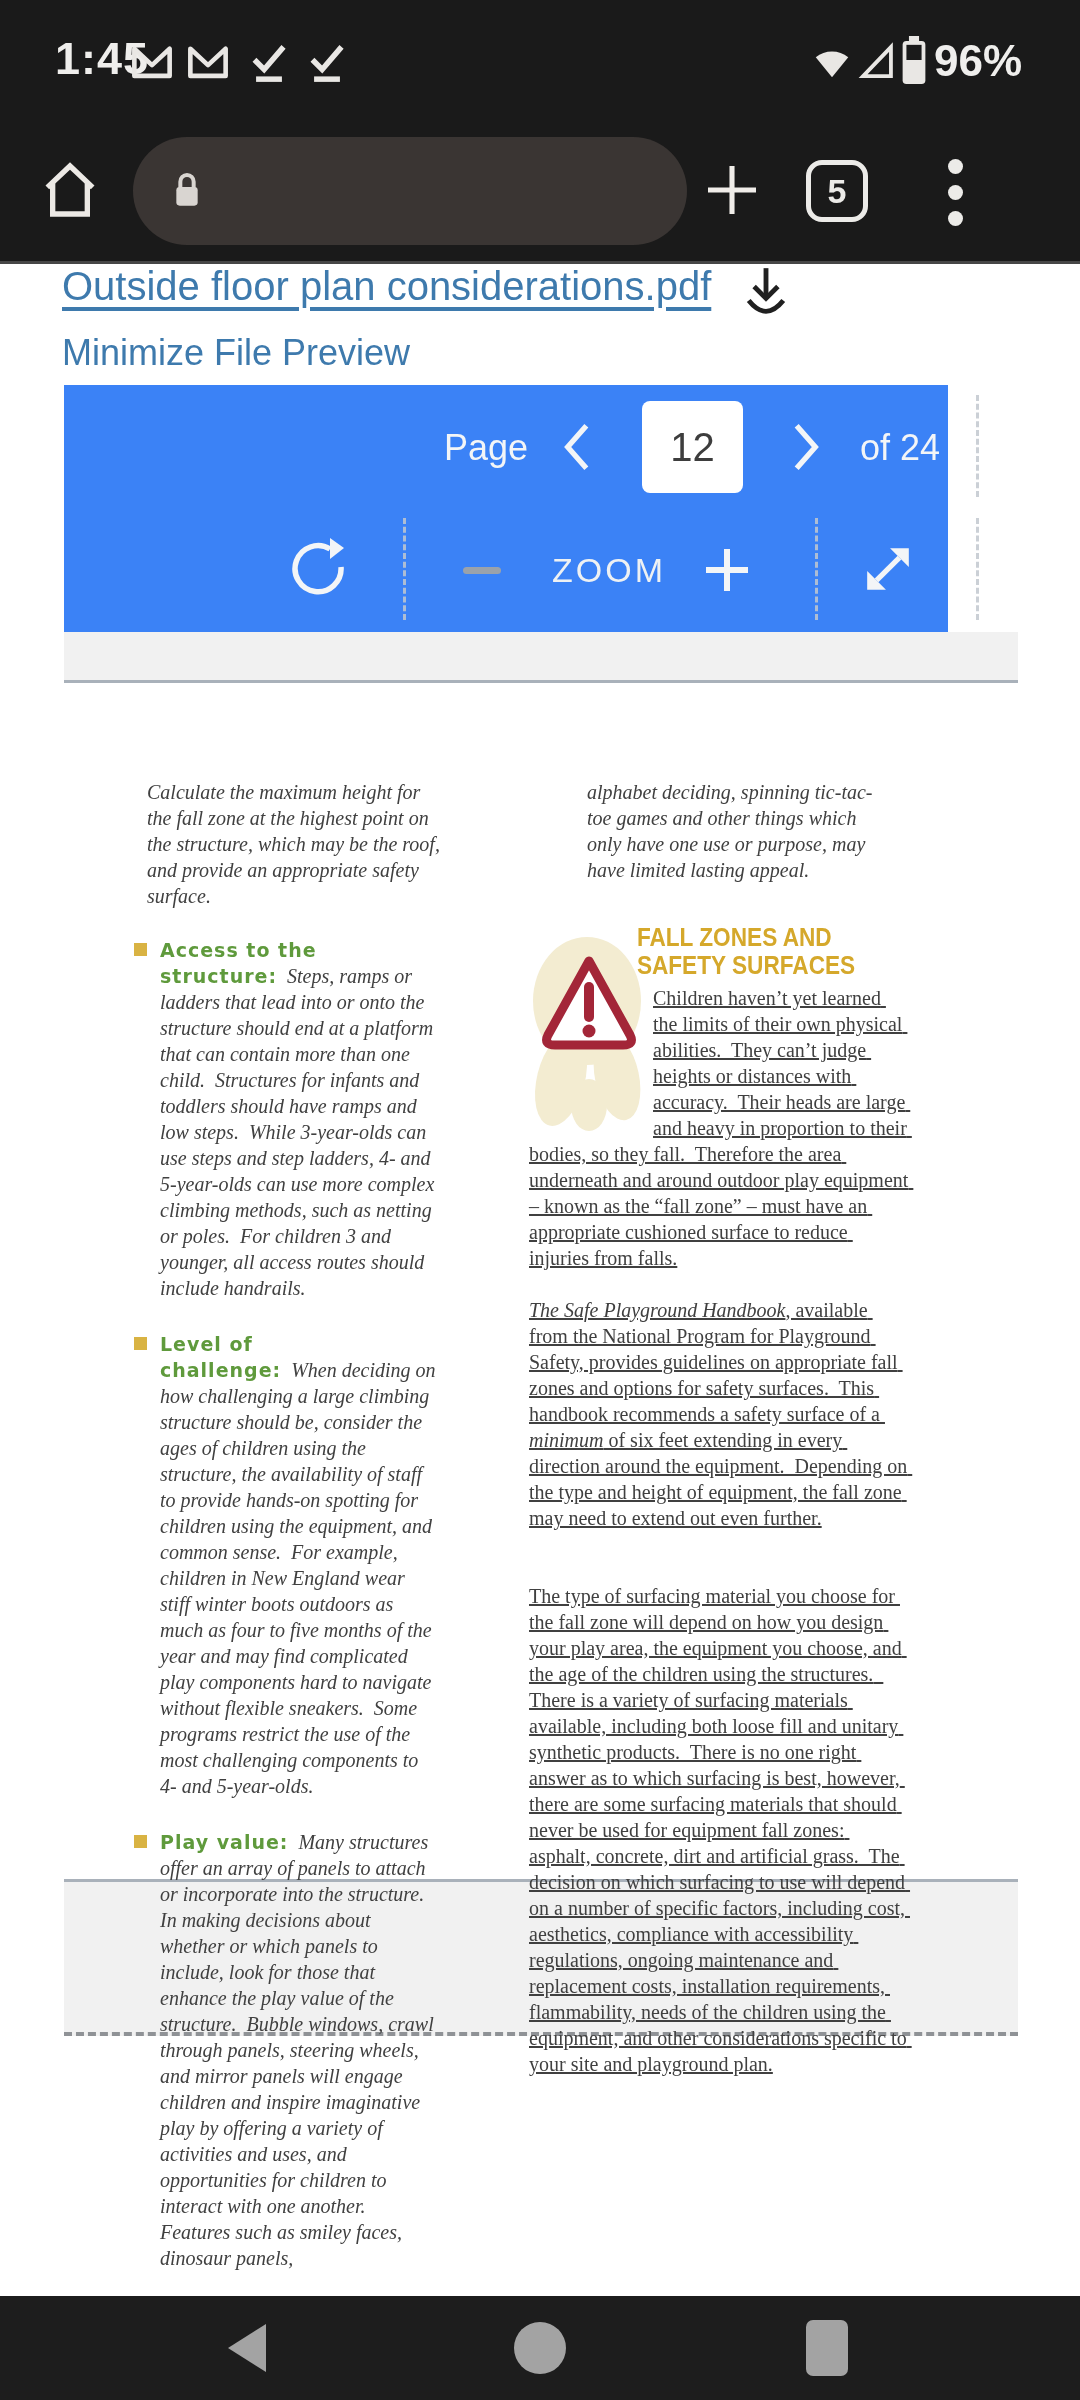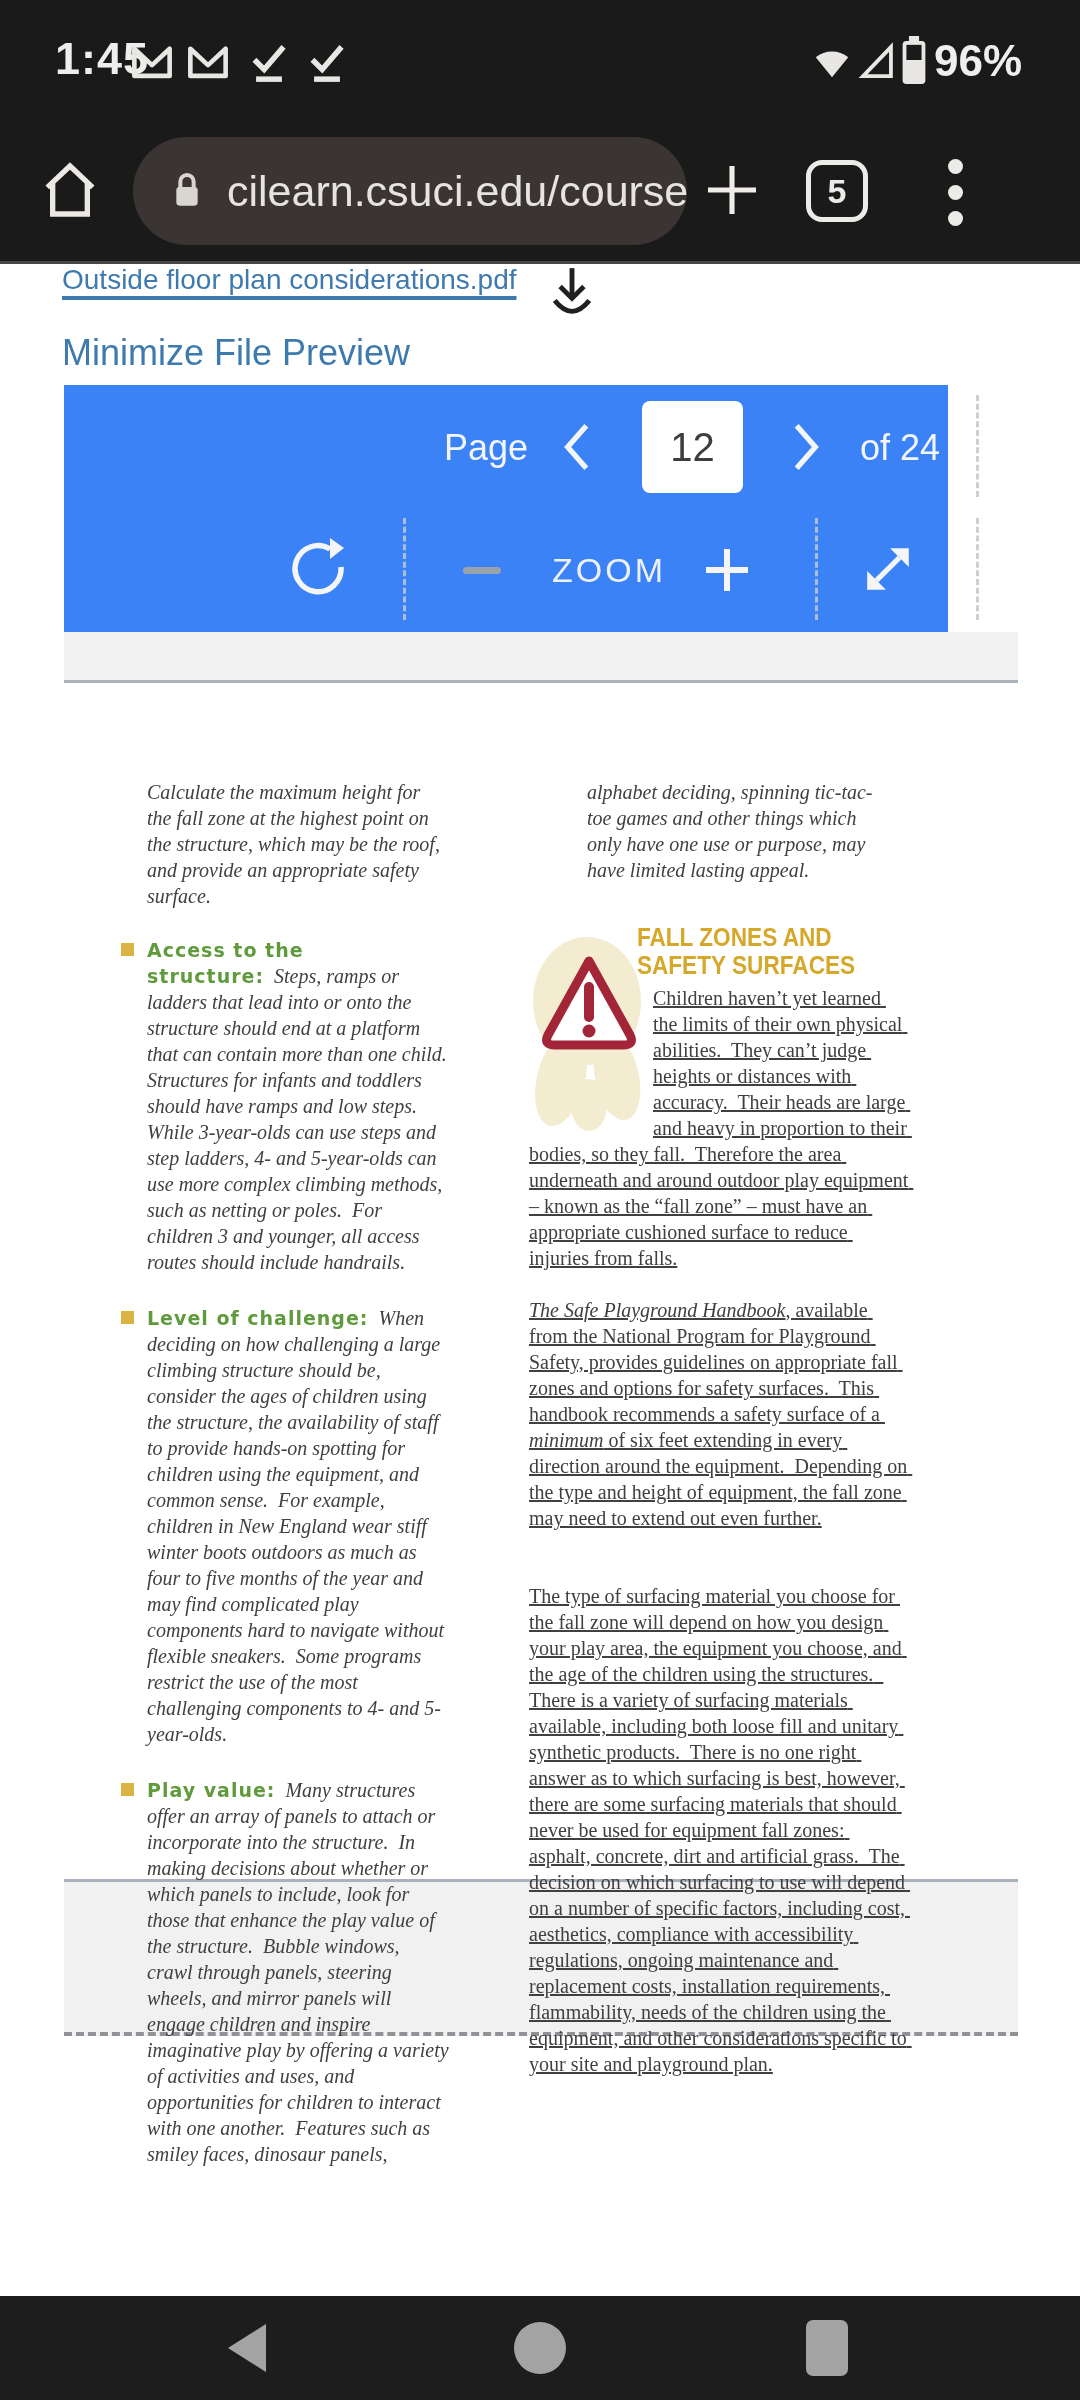--- a/index.html
+++ b/index.html
@@ -16,21 +16,21 @@
            background:#3a3533;display:flex;align-items:center;padding:0 0 0 38px;box-sizing:border-box;overflow:hidden;}
   .urltext{font-size:43px;color:#e7e3df;white-space:nowrap;overflow:hidden;flex:1;}
   .lockwrap{width:32px;height:44px;margin-right:24px;flex:none;}
   .newtab{position:absolute;left:702px;top:160px;width:60px;height:60px;}
   .tabbox{position:absolute;left:806px;top:160px;width:62px;height:62px;border:5px solid #ecebe8;
           border-radius:16px;box-sizing:border-box;display:flex;align-items:center;justify-content:center;}
   .tabbox span{font-size:34px;font-weight:bold;color:#ecebe8;}
   .kebab{position:absolute;left:948px;top:159px;display:flex;flex-direction:column;gap:11px;}
   .kebab i{width:15px;height:15px;border-radius:50%;background:#ecebe8;}
   
-  .filelink{position:absolute;left:62px;top:264px;font-size:28px;color:#3e7aad;
+  .filelink{position:absolute;left:62px;top:264px;font-size:40px;color:#3e7aad;
             text-decoration:underline;text-decoration-thickness:4px;text-underline-offset:7px;
             display:flex;align-items:flex-start;gap:32px;}
   .dl-ic{margin-top:2px;}
   .minlink{position:absolute;left:62px;top:332px;font-size:36px;color:#3e7aad;
            text-decoration-thickness:3px;text-underline-offset:6px;}
   
   .pdf-embed{position:absolute;left:64px;top:385px;width:954px;}
   .toolbar{position:relative;width:884px;height:247px;background:#3b82f6;color:#f3f5f7;}
   .tb{position:absolute;}
   .tlabel{font-size:36px;color:#f3f5f7;}
@@ -39,21 +39,21 @@
   .dsep{position:absolute;width:0;border-left:3px dashed #c2c8cf;opacity:.85;}
   .minusbar{position:absolute;left:399px;top:182px;width:38px;height:7px;border-radius:4px;background:#9aa2ab;}
   .zoomlbl{position:absolute;left:488px;top:166px;font-size:34px;letter-spacing:3px;color:#eef1f3;}
   .viewer{background:#f1f1f1;padding-top:48px;padding-bottom:150px;border-bottom:4px dashed #8f9296;}
   .pdfpage{position:relative;width:954px;height:1202px;background:#ffffff;box-sizing:border-box;
            border-top:3px solid #a9b1ba;border-bottom:3px solid #a9b1ba;
            font-family:"Liberation Serif","DejaVu Serif",serif;color:#404040;}
   .pdfpage p{margin:0;white-space:pre-wrap;}
   .leftcol{position:absolute;left:83px;top:96px;width:302px;font-size:20px;line-height:26px;}
   .leftcol .intro{font-style:italic;margin-bottom:28px;}
-  .blist{list-style:none;margin:0;padding:0;}
+  .blist{list-style:none;margin:13px;padding:0;}
   .blist li{position:relative;margin:0 0 30px 0;white-space:pre-wrap;}
   .blist li::before{content:"";position:absolute;left:-26px;top:6px;width:13px;height:13px;background:#d9b343;}
   .btitle{font-family:"DejaVu Sans",sans-serif;font-weight:bold;font-size:19px;color:#5f9a3c;
           letter-spacing:1px;margin-right:10px;}
   .btext{font-style:italic;}
   .rightcol{position:absolute;left:465px;top:96px;width:380px;font-size:20px;line-height:26px;}
   .cont{font-style:italic;margin:0 0 40px 58px !important;width:292px;}
   .fzicon{float:left;width:124px;height:192px;margin:6px 0 0 0;}
   .fzicon svg{overflow:visible;}
   .fzhead{margin:8px 0 6px 0;font-family:"Liberation Sans",sans-serif;font-weight:bold;font-size:26px;
@@ -126,21 +126,20 @@
         </svg>
     </span>
 
     <div class="urlpill">
       <span class="lockwrap">
         <svg width="32" height="44" viewBox="0 0 24 32">
             <path d="M7 14 V9 a5 5 0 0 1 10 0 V14" fill="none" stroke="#d9d5d1" stroke-width="3"></path>
             <rect x="4" y="13" width="16" height="14" rx="2.5" fill="#d9d5d1"></rect>
           </svg>
       </span>
-      <span class="urltext">cilearn.csuci.edu/course</span>
     </div>
 
     <span class="newtab">
       <svg width="60" height="60" viewBox="0 0 40 40">
           <line x1="20" y1="4" x2="20" y2="36" stroke="#f0ede9" stroke-width="3.4"></line>
           <line x1="4" y1="20" x2="36" y2="20" stroke="#f0ede9" stroke-width="3.4"></line>
         </svg>
     </span>
 
     <div class="tabbox">

